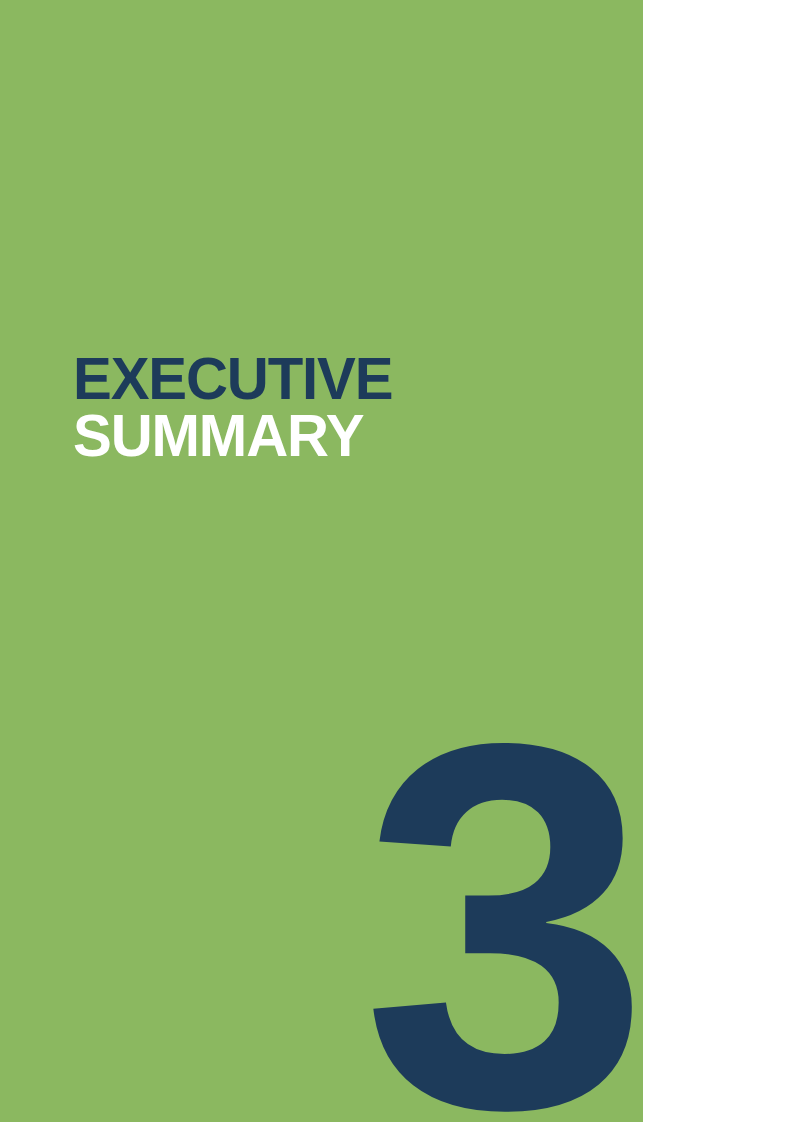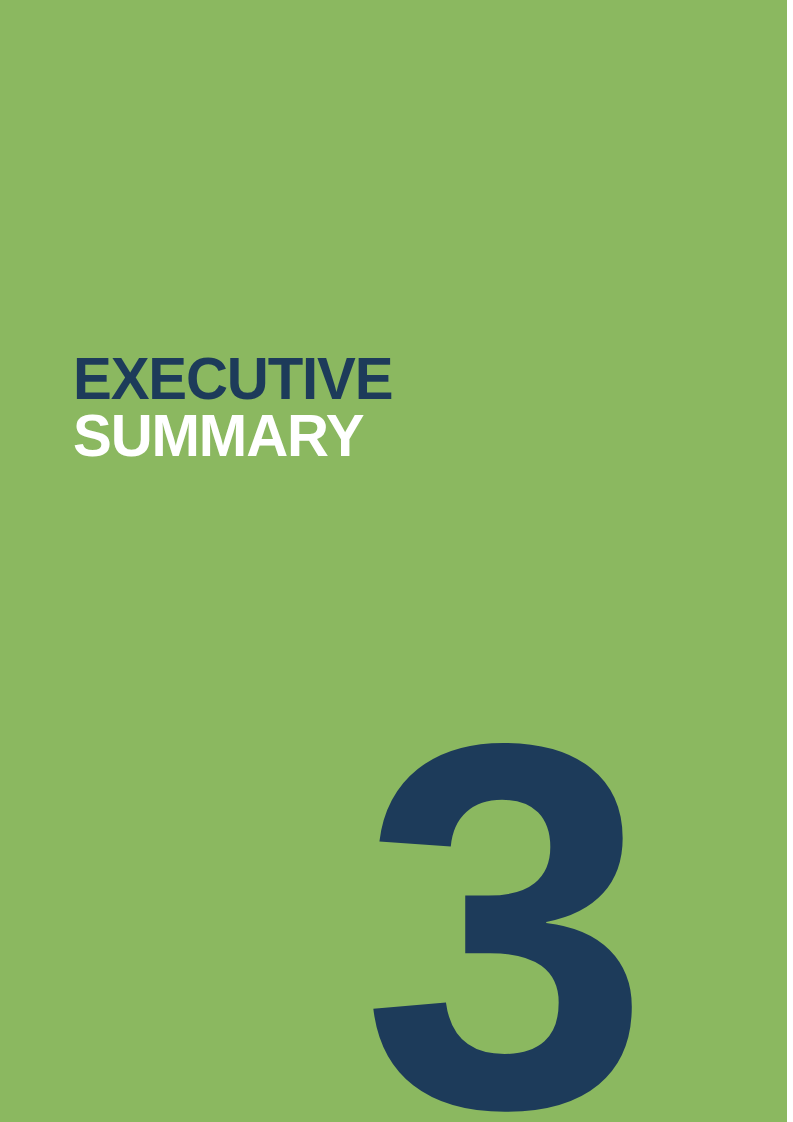--- a/index.html
+++ b/index.html
@@ -7,21 +7,21 @@
     margin: 0;
     padding: 0;
   }
   body {
     background: #ffffff;
     font-family: "Liberation Sans", sans-serif;
   }
 
   .page {
     position: relative;
-    width: 787px;
+    width: 643px;
     height: 1122px;
     overflow: hidden;
     background: #8bb860;
   }
 
   
   .title-block {
     position: absolute;
     left: 73px;
     top: 350px;

